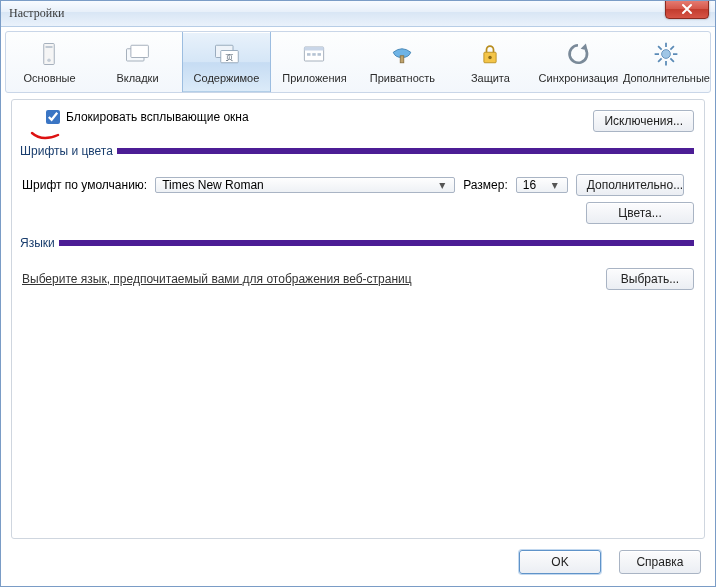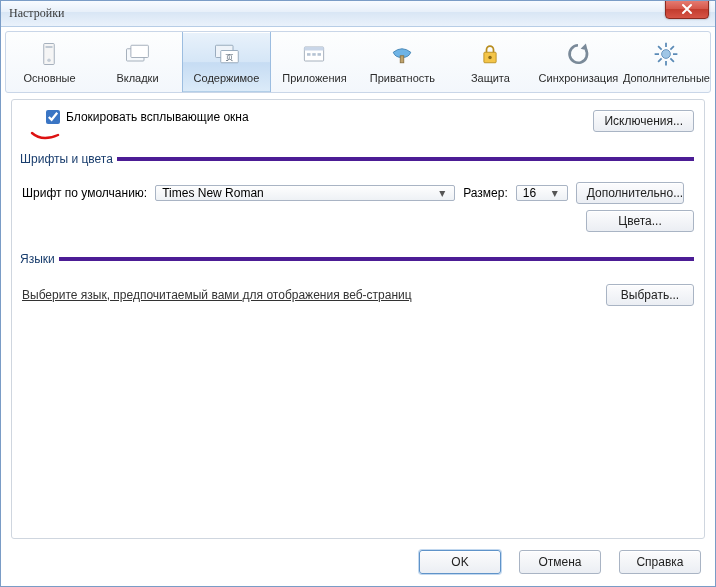--- a/index.html
+++ b/index.html
@@ -111,22 +111,22 @@
     cursor: default;
     color: #222;
   }
   .btn.default {
     border-color: #5f93c9;
     box-shadow: 0 0 0 1px rgba(79,144,209,.35), inset 0 1px 0 #fff;
   }
 
   fieldset.section {
     border: none;
-    border-top: 4px solid #4c1d95;
-    margin: 20px 0 0 0;
+    border-top: 6px solid #4c1d95;
+    margin: 12px 0 0 0;
     padding: 10px 0 0 0;
   }
   fieldset.section > legend {
     padding: 0 4px 0 0;
     color: #1a3e6e;
     font-size: 12px;
     margin-left: -2px;
   }
 
   .font-row { display:flex; align-items:center; gap:8px; margin-top:6px; }
@@ -313,15 +313,14 @@
     <div class="lang-row">
       <span class="lang-desc">Выберите язык, предпочитаемый вами для отображения веб-страниц</span>
       <button class="btn" style="width:88px">Выбрать...</button>
     </div>
   </fieldset>
 
 </div>
 
 <div class="bottom-bar">
   <button class="btn default">OK</button>
-  <button class="btn">Отмена</button>
   <button class="btn">Справка</button>
 </div>
 
 </body></html>

